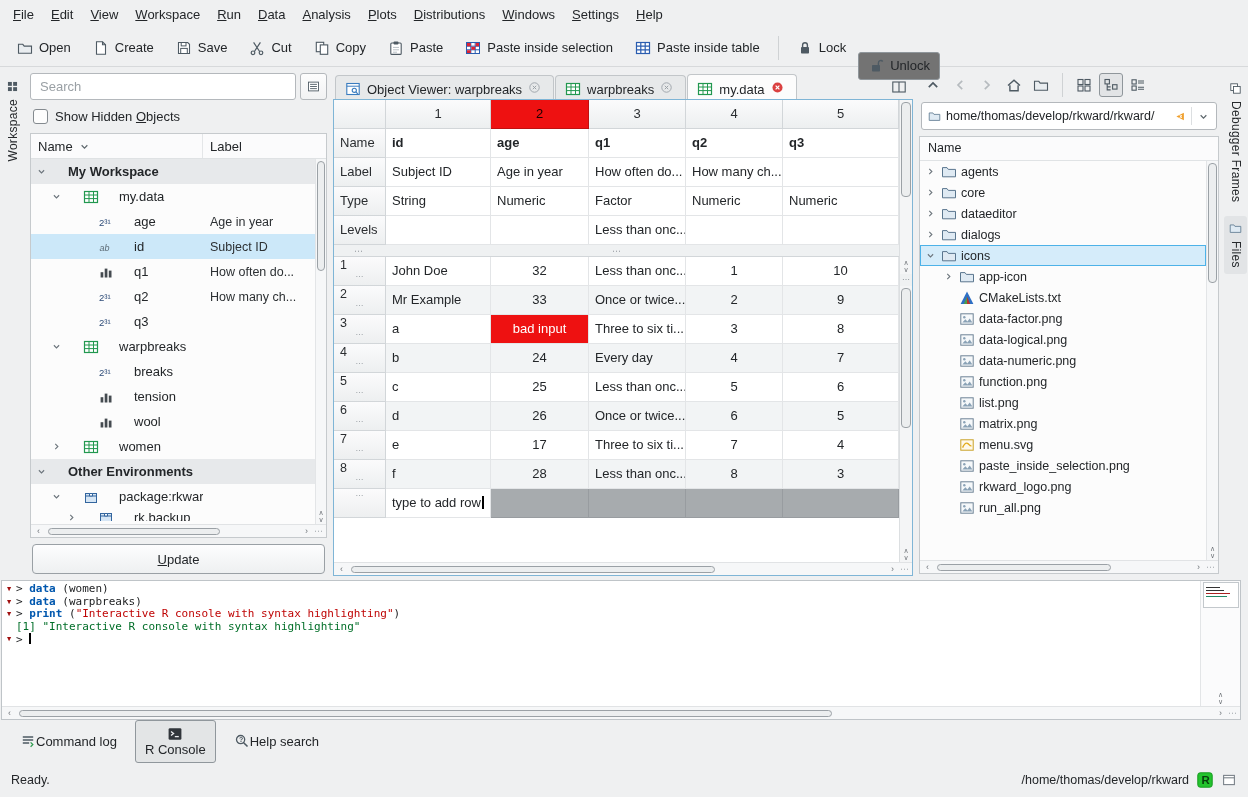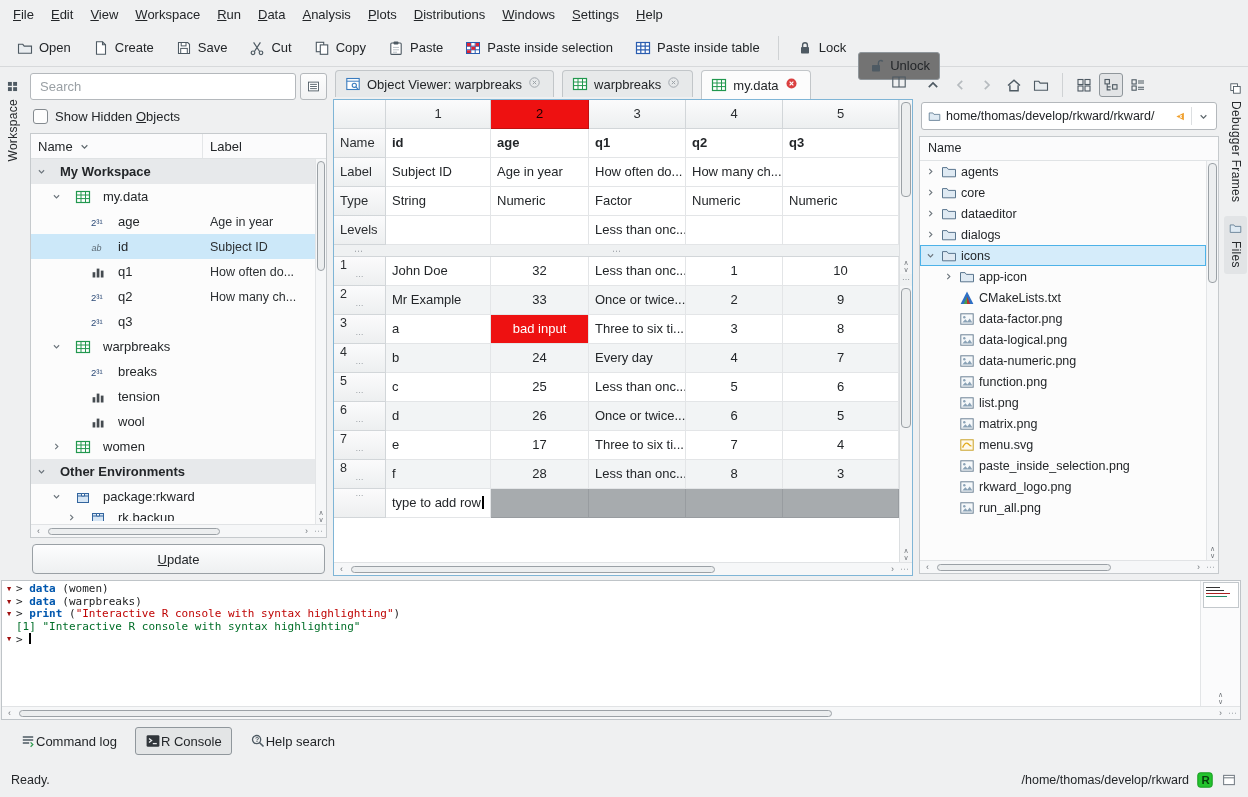--- a/index.html
+++ b/index.html
@@ -41,21 +41,21 @@
 .sq-btn{width:27px;height:27px;border:1px solid #b4b8bc;border-radius:3px;background:linear-gradient(#fdfdfd,#f1f2f3);
         display:flex;align-items:center;justify-content:center;}
 .chk-row{display:flex;align-items:center;gap:7px;height:23px;padding-left:3px;flex:none;}
 .checkbox{width:15px;height:15px;border:1px solid #848a8f;border-radius:3px;background:#fdfdfd;flex:none;}
 .tree-frame{flex:1;border:1px solid #c6cacd;background:#fcfcfc;display:flex;flex-direction:column;overflow:hidden;}
 .tree-header{height:25px;display:flex;align-items:center;border-bottom:1px solid #dfe2e4;flex:none;background:#fbfbfc;}
 .th-name{width:172px;padding-left:7px;display:flex;align-items:center;gap:5px;border-right:1px solid #e4e6e8;height:100%;}
 .th-label{padding-left:7px;}
 .obj-tree{flex:1;overflow:hidden;position:relative;}
 .orow{height:25px;display:flex;align-items:center;}
-.orow .ncol{width:172px;flex:none;display:flex;align-items:center;gap:12px;overflow:hidden;white-space:nowrap;}
+.orow .ncol{width:172px;flex:none;display:flex;align-items:center;gap:20px;overflow:hidden;white-space:nowrap;}
 .orow .lcol{flex:1;overflow:hidden;white-space:nowrap;padding-left:7px;font-size:12.5px;color:#2c3033;}
 .orow.cat{background:#e7e9eb;font-weight:bold;}
 .orow.cat .ncol{width:auto;}
 .orow.sel{background:#cce8f9;}
 .orow.clipped{height:12px;overflow:hidden;align-items:flex-start;}
 .exp{width:14px;flex:none;display:inline-flex;justify-content:center;}
 .exp svg{width:11px;height:11px;}
 .mini-rail{position:absolute;right:0;top:0;bottom:0;width:11px;background:#f6f7f8;border-left:1px solid #e3e5e7;}
 .thumb{position:absolute;left:1px;right:1px;border:1px solid #9ba1a6;border-radius:4px;background:#eceeef;}
 .rail-arrows{position:absolute;bottom:1px;left:0;width:100%;text-align:center;font-size:7px;line-height:7px;color:#6f7479;}
@@ -65,21 +65,21 @@
 
 
 .hscroll{height:13px;display:flex;align-items:center;gap:3px;padding:0 3px;border-top:1px solid #e1e3e5;background:#f6f7f8;flex:none;}
 .hscroll .arr{font-size:9px;color:#6f7479;line-height:1;width:9px;text-align:center;flex:none;}
 .hscroll .track{flex:1;height:9px;position:relative;}
 .hscroll .hthumb{position:absolute;top:1px;height:7px;border:1px solid #9ba1a6;border-radius:4px;background:#eceeef;}
 .hscroll .dots{color:#9ba1a6;font-size:9px;flex:none;}
 
 
 .center{flex:1;display:flex;flex-direction:column;min-width:0;padding:0 2px;}
-.tabbar{height:31px;display:flex;align-items:flex-start;gap:8px;padding:2px 2px 0;flex:none;}
+.tabbar{height:31px;display:flex;align-items:center;gap:1px;padding:10px 2px 0;flex:none;}
 .tab{height:27px;display:flex;align-items:center;gap:6px;padding:0 9px;border:1px solid #c2c6c9;border-bottom:none;
      border-radius:4px 4px 0 0;background:#e7e9ea;white-space:nowrap;}
 .tab.active{background:#fcfcfc;height:29px;}
 .tab .ic.close svg{width:13px;height:13px;}
 .tbar-right{margin-left:auto;display:flex;align-items:center;padding-bottom:4px;}
 .nbtn{width:24px;height:24px;display:flex;align-items:center;justify-content:center;border-radius:3px;border:1px solid transparent;flex:none;}
 .nbtn.pressed{border-color:#8f969b;background:#e2e4e6;}
 .nbtn.dis{opacity:.35;}
 .grid-frame{flex:1;border:1px solid #7fb5d6;background:#fff;display:flex;flex-direction:column;overflow:hidden;margin-bottom:2px;}
 .grid-body{flex:1;display:flex;overflow:hidden;}
@@ -138,21 +138,21 @@
 .cs-string{color:#bf0303;}
 .cs-output{color:#006e28;}
 .ccaret{display:inline-block;width:2px;height:11px;background:#000;vertical-align:-1px;}
 .console-rail{width:40px;flex:none;border-left:1px solid #e3e5e7;background:#fbfbfc;position:relative;}
 .minimap{position:absolute;top:1px;right:1px;width:36px;height:26px;border:1px solid #c3c8cc;background:#fff;}
 .mm{position:absolute;left:2px;height:1px;}
 
 
 .bottom-tabs{height:42px;display:flex;align-items:center;gap:8px;padding:0 10px;flex:none;}
 .btab{display:flex;align-items:center;padding:5px 9px;border-radius:3px;border:1px solid transparent;}
-.btab.active{border-color:#90979c;background:#e3e5e6;}
+.btab.active{border-color:#90979c;background:#e3e5e6;flex-direction:column;}
 .statusbar{flex:1;display:flex;align-items:center;gap:8px;padding:0 11px;font-size:12.5px;color:#232629;}
 .flexsp{flex:1;}
 </style>
 </head>
 <body>
 
 <div class="app">
 
   <div class="menubar" id="menubar">
       <div class="menu-item"><u>F</u>ile</div>

